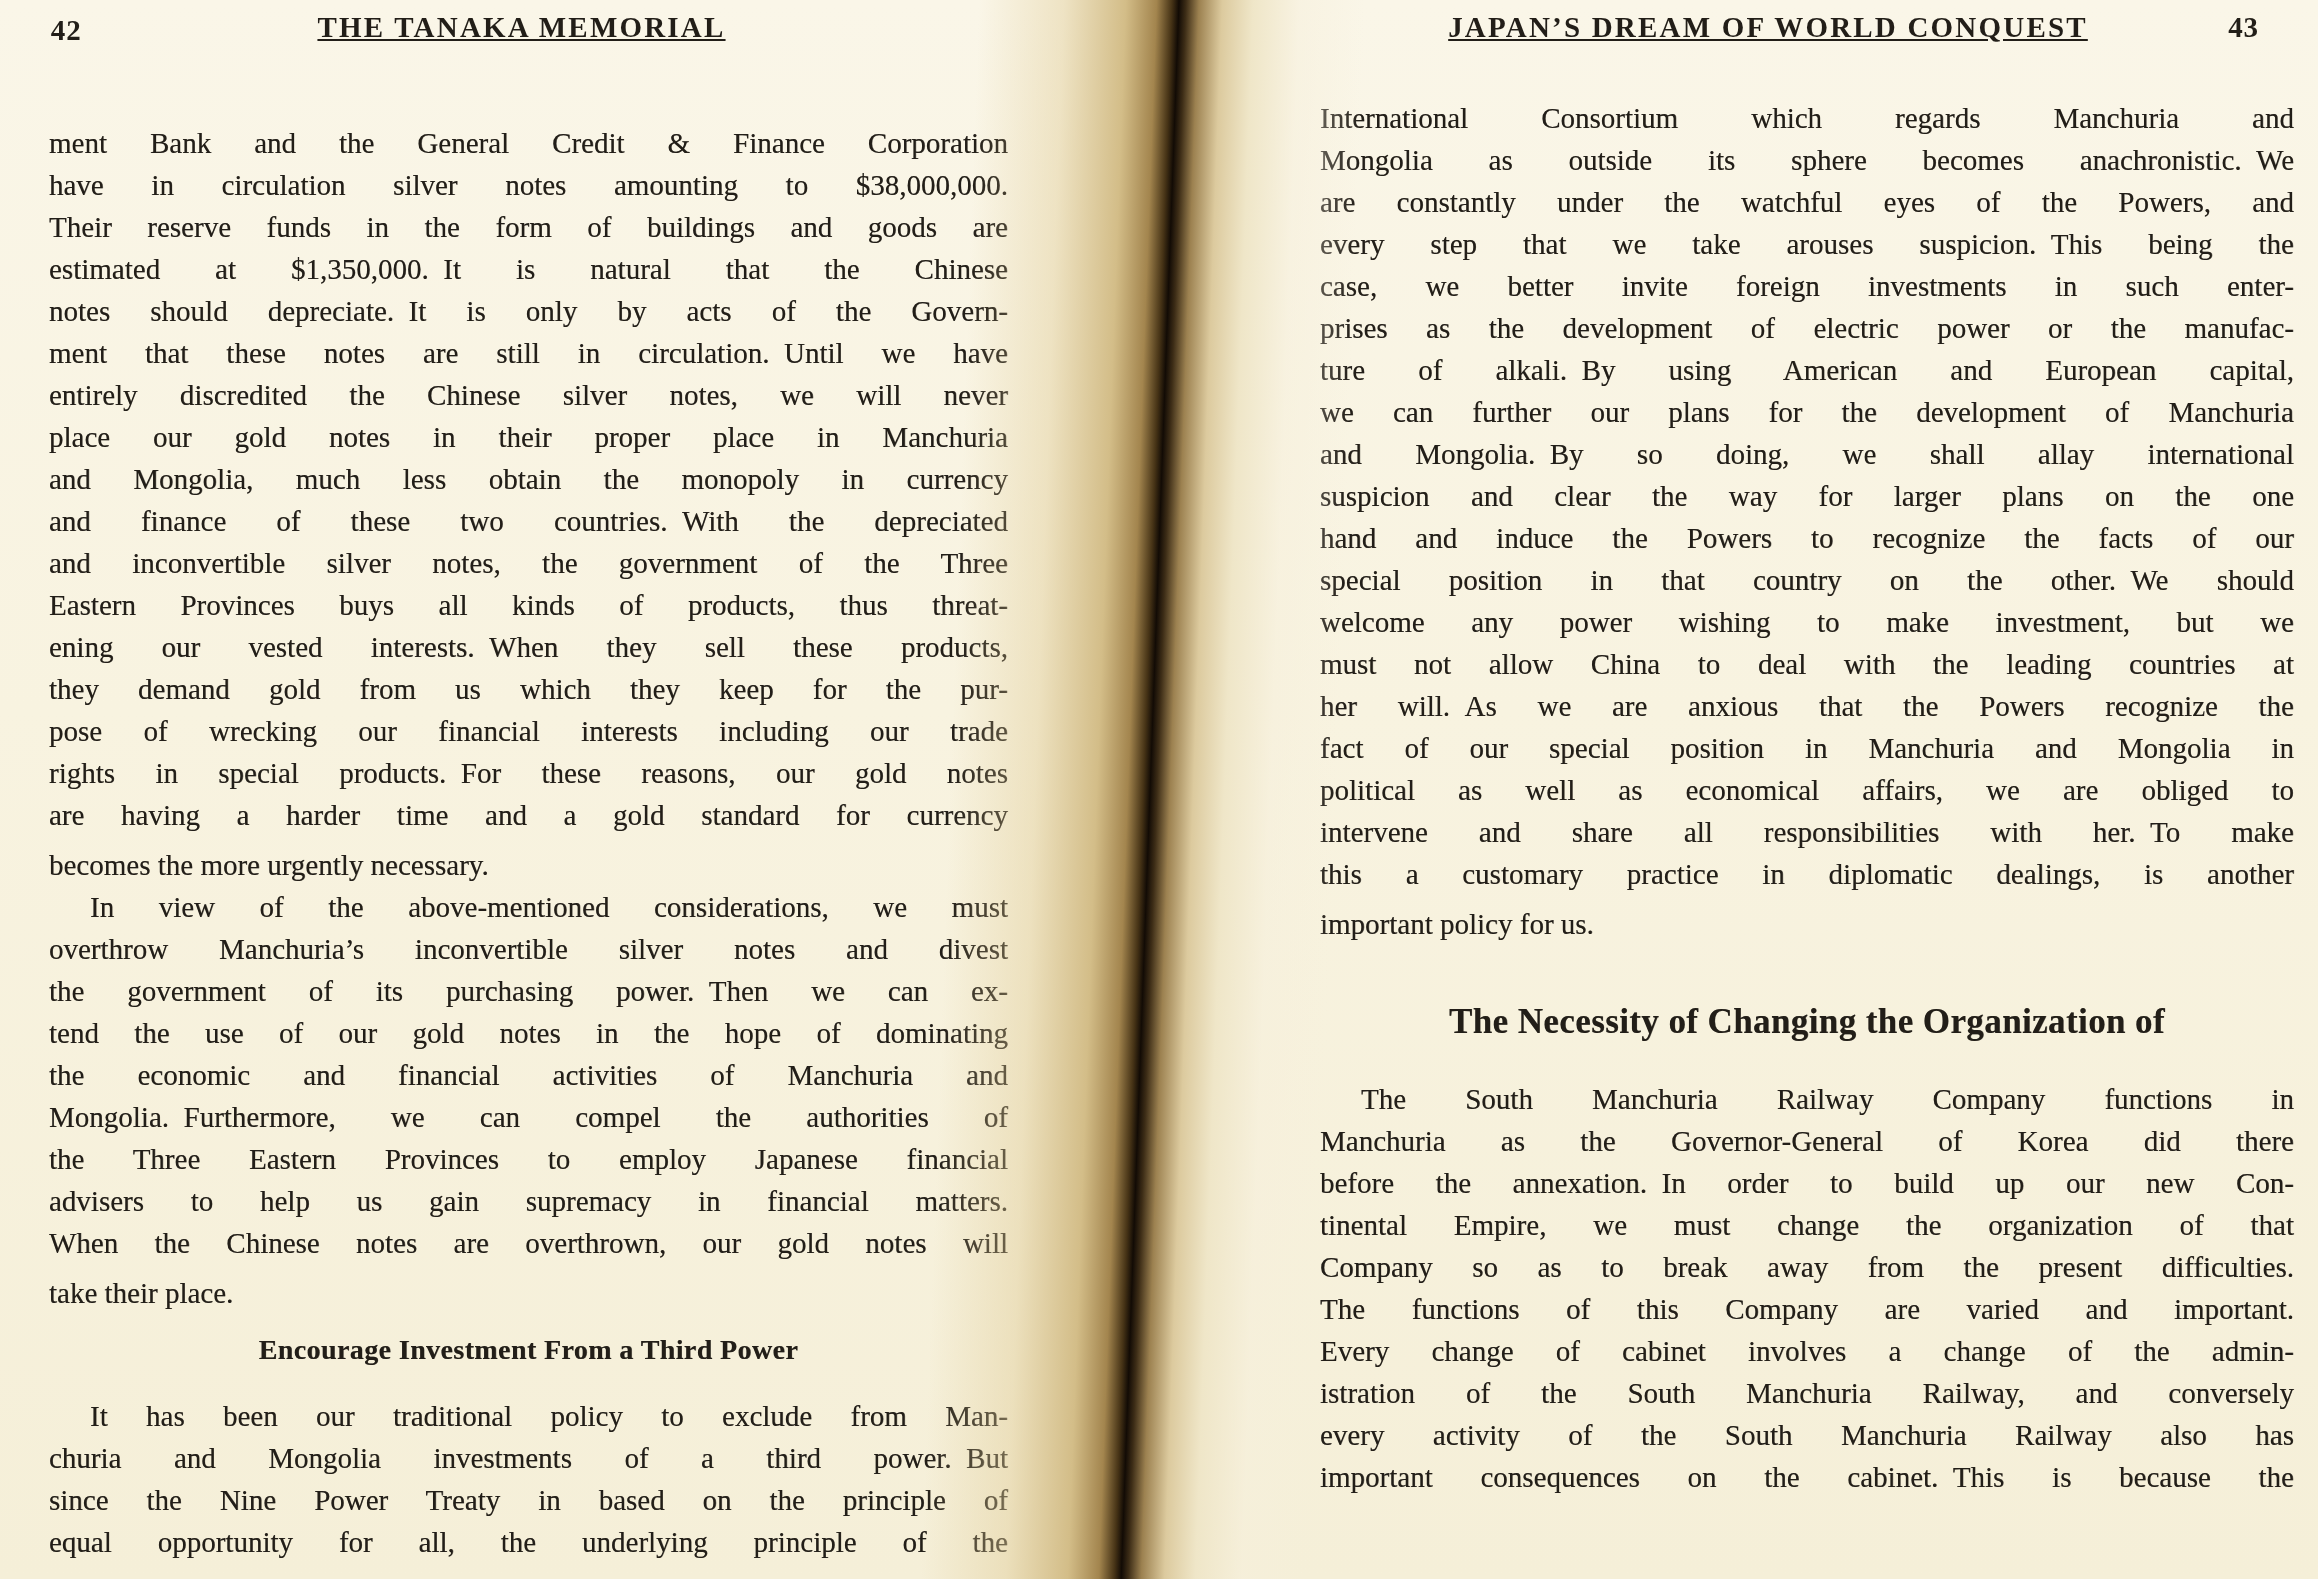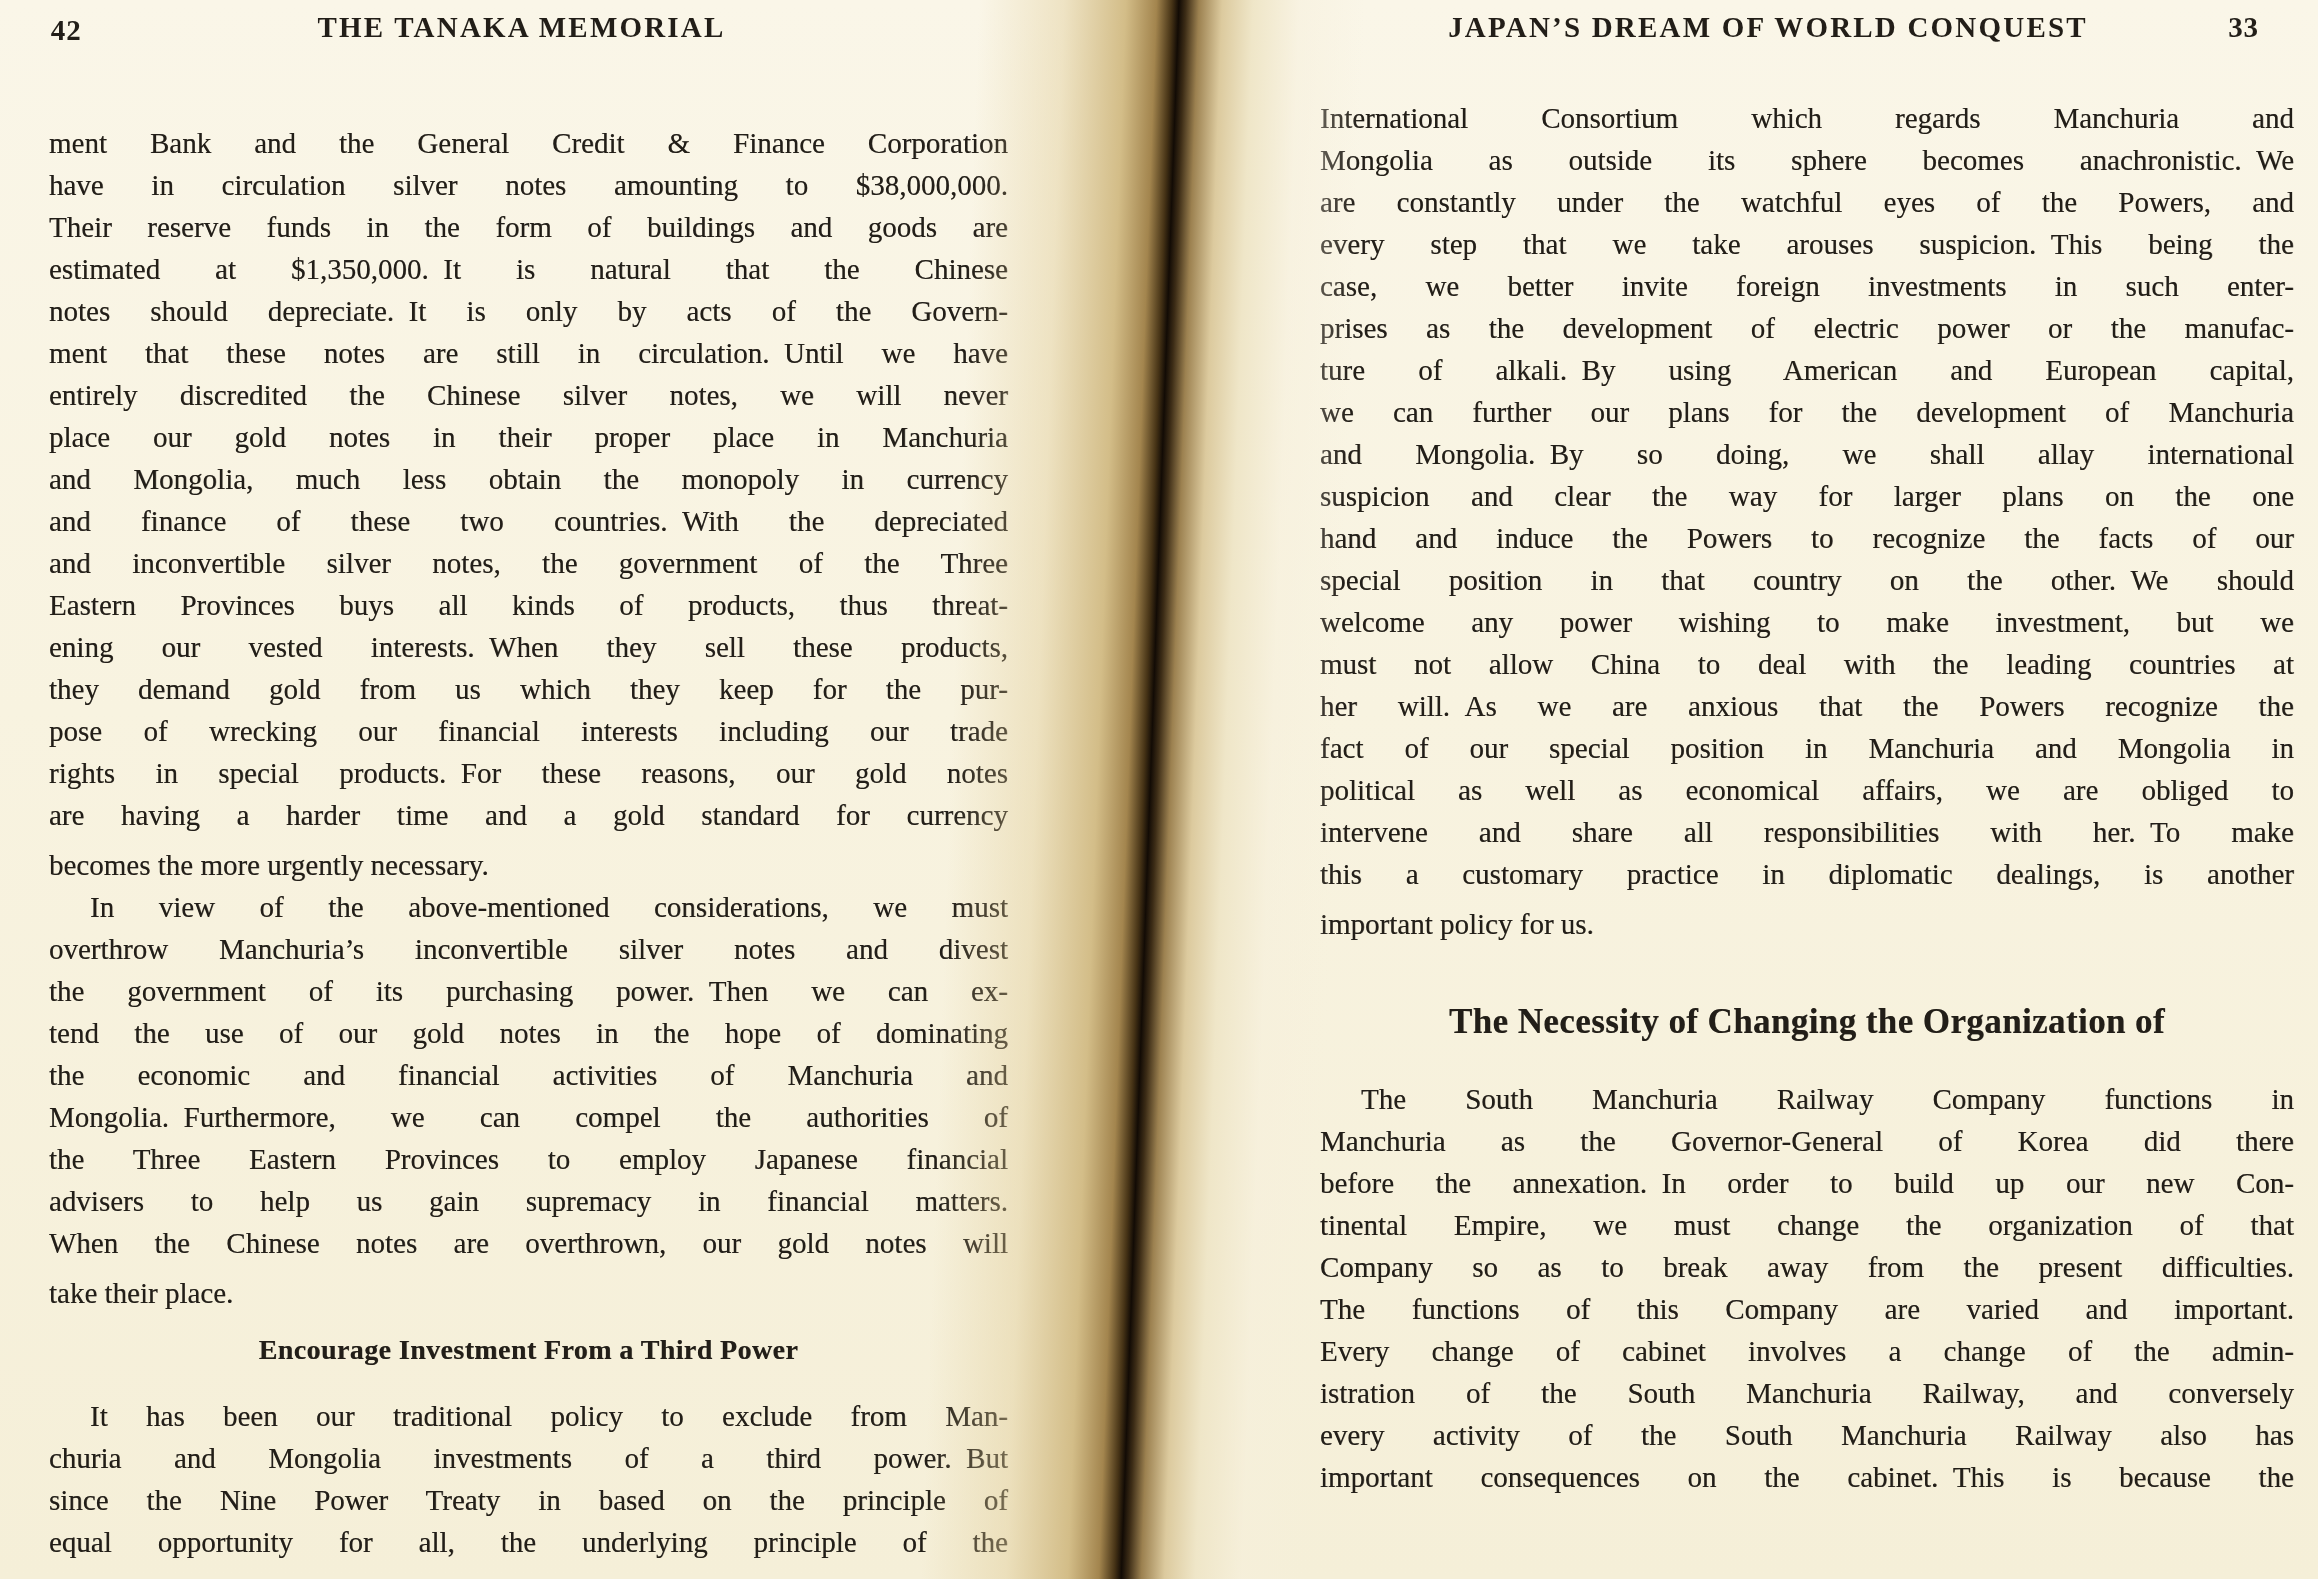--- a/index.html
+++ b/index.html
@@ -36,21 +36,21 @@
   .page.left{left:49px;width:959px;}
   .page.right{left:1320px;width:974px;}
 
   .page header{
     position:absolute;top:8.9px;left:0;right:0;height:43px;
     font-weight:bold;font-size:29px;line-height:37px;
   }
   .pagenum{position:absolute;letter-spacing:0.9px;}
   .left .pagenum{left:1.8px;top:3.5px;}
   .right .pagenum{right:35px;top:0;}
-  .runhead{display:block;text-align:center;letter-spacing:2.2px;white-space:nowrap;}
+  .runhead{display:block;text-align:center;letter-spacing:2.2px;white-space:nowrap;text-decoration:underline;}
   .left .runhead{transform:translateX(-7px);}
   .right .runhead{transform:translateX(-39px);}
 
   .pagebody{
     position:absolute;left:0;right:0;
     font-size:29px;line-height:42px;
     text-shadow:0.3px 0 0 rgba(34,30,24,0.55);
   }
   .left .pagebody{top:122px;}
   .right .pagebody{top:97px;}
@@ -116,21 +116,21 @@
           <div class="line">churia and Mongolia investments of a third power. But</div>
           <div class="line">since the Nine Power Treaty in based on the principle of</div>
           <div class="line">equal opportunity for all, the underlying principle of the</div>
         </div>
       </div>
   </section>
 
   <section class="page right">
     <header>
       <span class="runhead">JAPAN’S DREAM OF WORLD CONQUEST</span>
-      <span class="pagenum">33</span>
+      <span class="pagenum">43</span>
     </header>
     <div class="pagebody">
         <div class="para">
           <div class="line">International Consortium which regards Manchuria and</div>
           <div class="line">Mongolia as outside its sphere becomes anachronistic. We</div>
           <div class="line">are constantly under the watchful eyes of the Powers, and</div>
           <div class="line">every step that we take arouses suspicion. This being the</div>
           <div class="line">case, we better invite foreign investments in such enter-</div>
           <div class="line">prises as the development of electric power or the manufac-</div>
           <div class="line">ture of alkali. By using American and European capital,</div>

